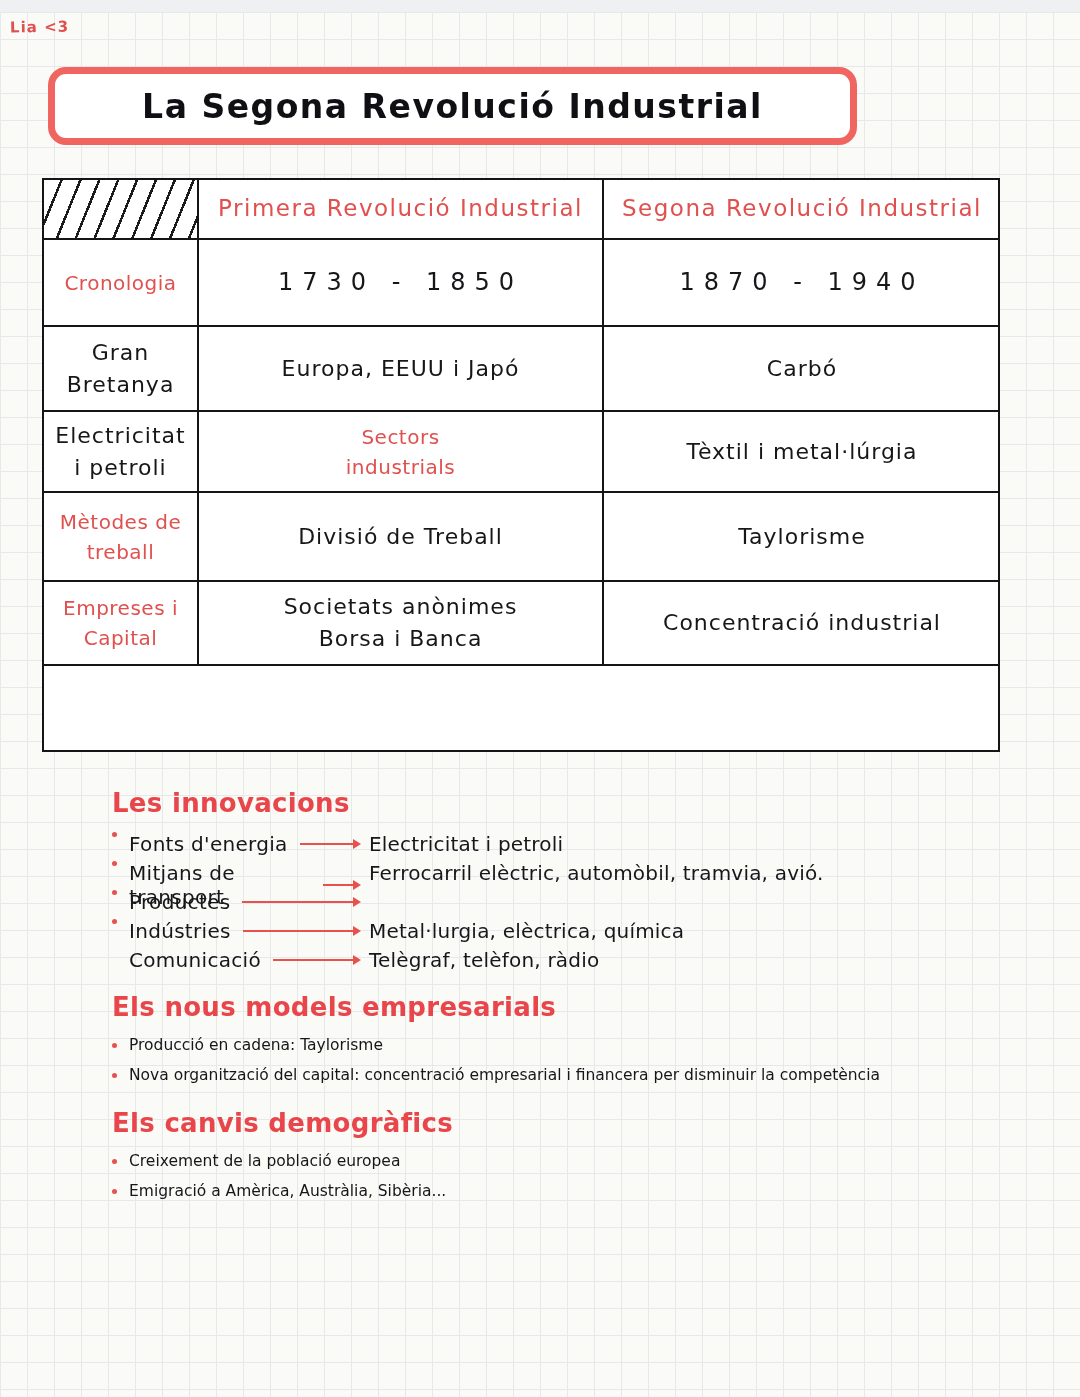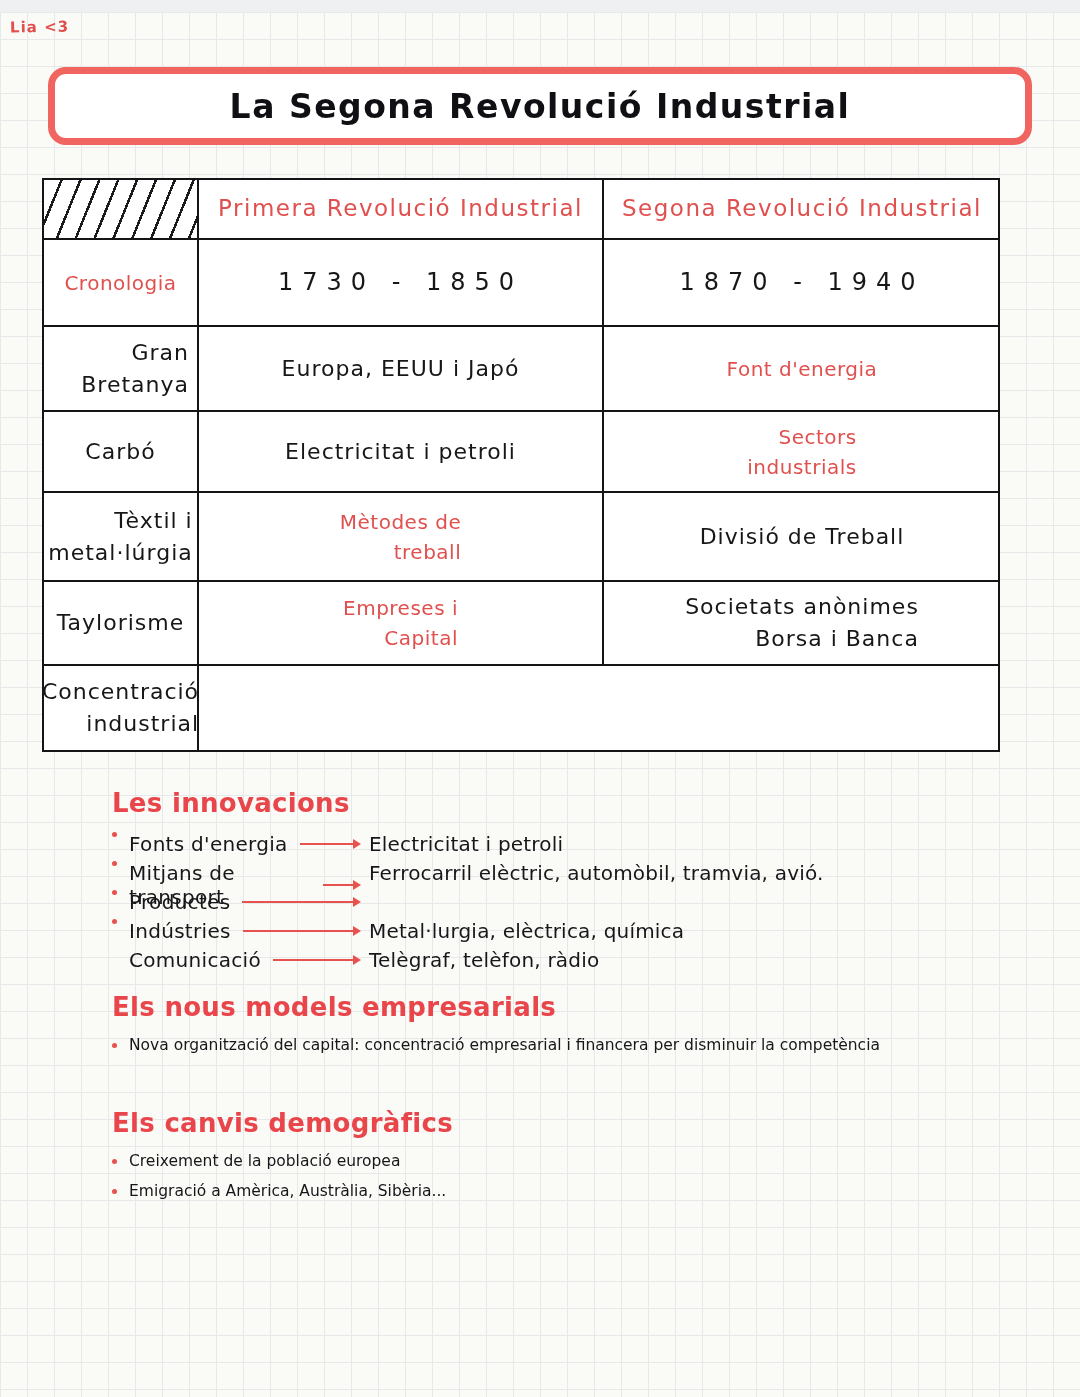--- a/index.html
+++ b/index.html
@@ -19,42 +19,42 @@
     color:#17171a;
   }
 
   .signature {
     position:absolute; left:10px; top:6px;
     color:#e0504e; font-size:15px; font-weight:bold;
     letter-spacing:1px; transform:rotate(-1deg);
   }
 
   .title-box {
-    position:absolute; left:48px; top:55px; width:984px; height:78px;
+    position:absolute; left:48px; top:55px; width:809px; height:78px;
     background:#ffffff;
     border:7px solid #f0655f; border-radius:18px;
     display:flex; align-items:center; justify-content:center;
   }
   .title {
     font-size:33px; font-weight:bold; letter-spacing:1.5px; color:#101014;
   }
 
   .table {
     position:absolute; left:42px; top:166px; width:958px;
     background:#ffffff;
     border:2.5px solid #151518;
     display:grid;
     grid-template-columns:155px 405px 396px;
     grid-template-rows:60px 87px 85px 81px 89px 84px 84px;
   }
   .cell {
     border-right:2.5px solid #151518;
     border-bottom:2.5px solid #151518;
     display:flex; align-items:center; justify-content:center;
-    text-align:right; padding:16px 8px;
+    text-align:center; padding:16px 8px;
     white-space:pre-line;
     font-size:22px; letter-spacing:1px; line-height:1.45;
   }
   .cell:nth-child(3n) { border-right:none; }
   .cell:nth-child(n+19) { border-bottom:none; }
 
   .hatch {
     background-image:repeating-linear-gradient(112deg,
       transparent 0 15px, #1b1b1e 15px 17.5px);
   }
@@ -107,21 +107,20 @@
     <div class="cell head red">Primera Revolució Industrial</div>
     <div class="cell head red">Segona Revolució Industrial</div>
 
     <div class="cell rowlabel red">Cronologia</div>
     <div class="cell wide">1730 - 1850</div>
     <div class="cell wide">1870 - 1940</div>
 
     <div class="cell">Gran Bretanya</div>
     <div class="cell">Europa, EEUU i Japó</div>
 
-    <div class="cell rowlabel red">Font d'energia</div>
     <div class="cell">Carbó</div>
     <div class="cell">Electricitat i petroli</div>
 
     <div class="cell rowlabel red">Sectors
 industrials</div>
     <div class="cell">Tèxtil i metal·lúrgia</div>
 
     <div class="cell rowlabel red">Mètodes de
 treball</div>
     <div class="cell">Divisió de Treball</div>
@@ -179,20 +178,24 @@
         <span class="arrow"></span>
       </span>
       <span class="n-value">Telègraf, telèfon, ràdio</span>
     </div>
   </div>
 
   <div class="section" style="left:112px; top:980px;">
     <div class="sec-heading">Els nous models empresarials</div>
     <div class="b-row">
       <span class="dot"></span>
+      <span>Producció en cadena: Taylorisme</span>
+    </div>
+    <div class="b-row">
+      <span class="dot"></span>
       <span>Nova organització del capital: concentració empresarial i financera per disminuir la competència</span>
     </div>
   </div>
 
   <div class="section" style="left:112px; top:1096px;">
     <div class="sec-heading">Els canvis demogràfics</div>
     <div class="b-row">
       <span class="dot"></span>
       <span>Creixement de la població europea</span>
     </div>

